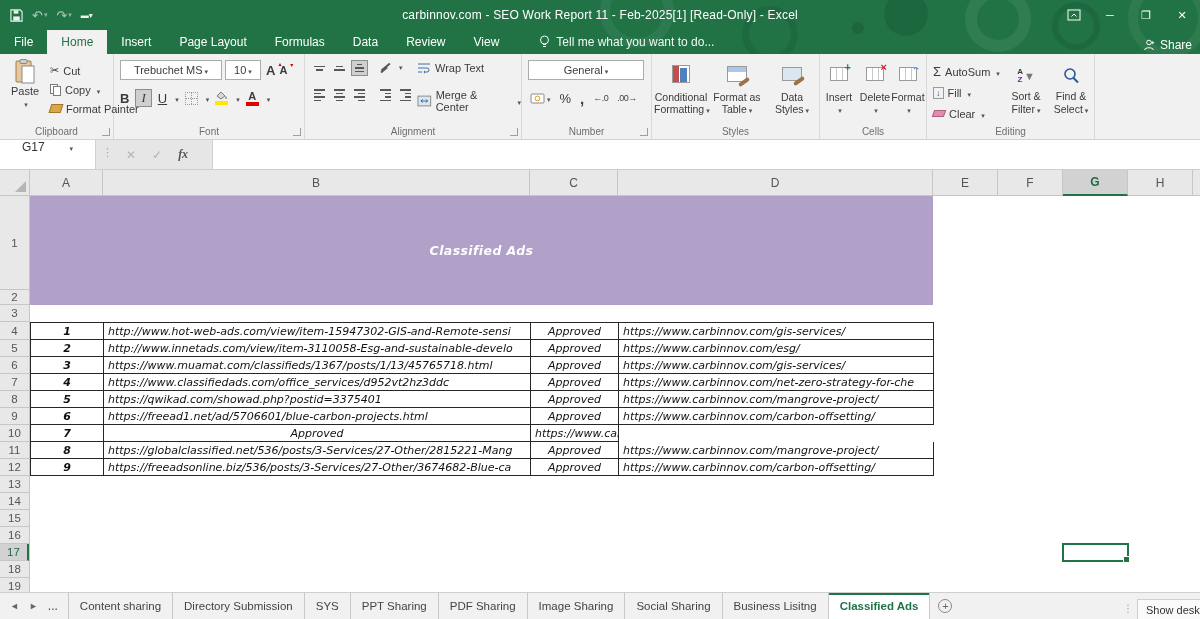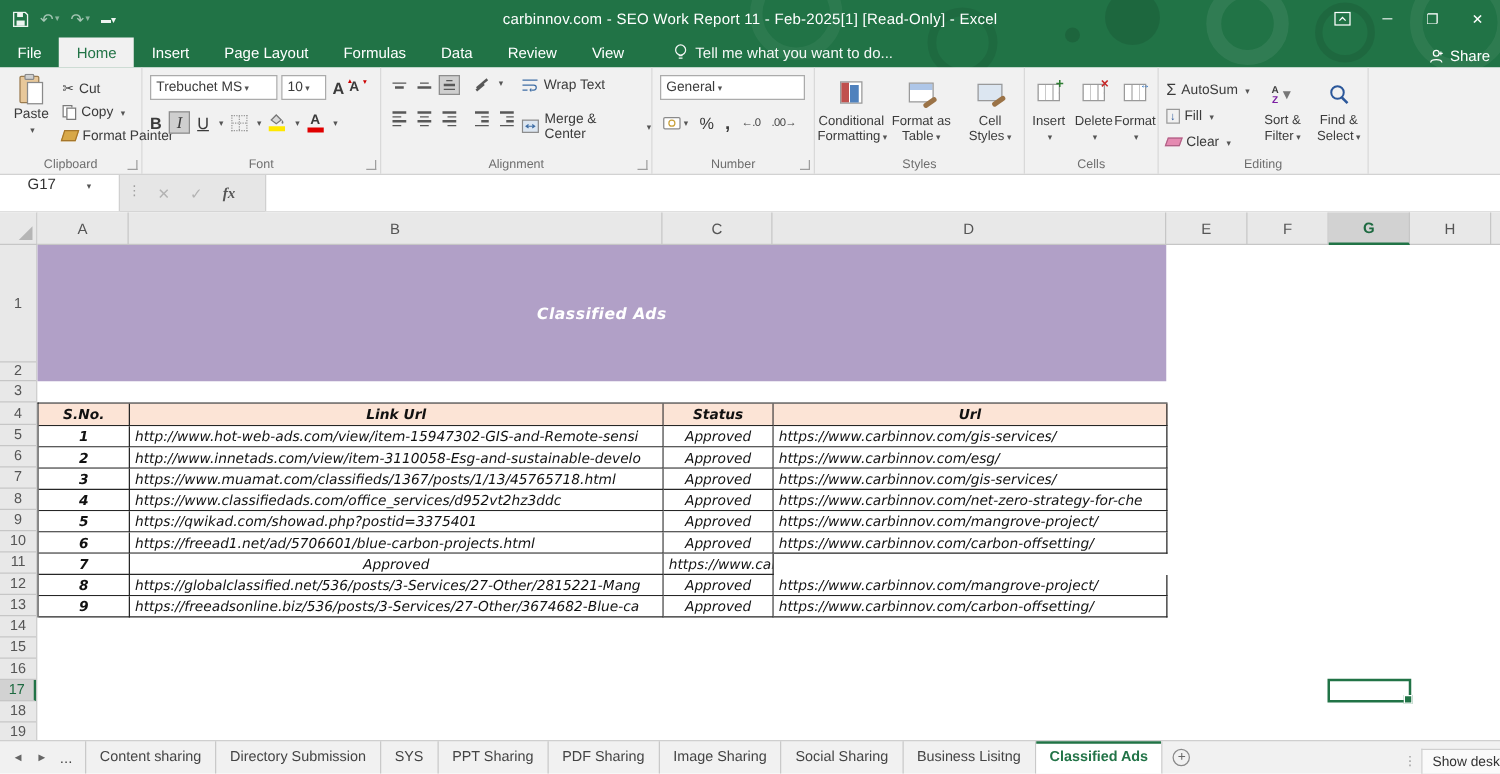--- a/index.html
+++ b/index.html
@@ -36,21 +36,21 @@
   #g-clip{left:0;width:114px}
   #paste{position:absolute;left:4px;top:5px;width:42px;height:66px;text-align:center}
   #clipsmall{position:absolute;left:50px;top:7px}
   .fpaint{width:12px;height:9px;background:#d8a847;border:1px solid #a5762a;transform:skewX(-18deg)}
   .copyic{position:relative;width:11px;height:12px}
   .copyic i{position:absolute;width:8px;height:10px;border:1px solid #7a7a7a;background:#fff;display:block}
   .copyic i:first-child{left:0;top:0}.copyic i:last-child{left:3px;top:2px}
 
   
   #g-font{left:114px;width:191px}
-  .combo{display:flex;align-items:center;justify-content:flex-start;background:#fff;border:1px solid #ababab;height:20px;padding:0 4px;font-size:11px}
+  .combo{display:flex;align-items:center;justify-content:center;background:#fff;border:1px solid #ababab;height:20px;padding:0 4px;font-size:11px}
   #fontname{position:absolute;left:6px;top:6px;width:102px}
   #fontsize{position:absolute;left:111px;top:6px;width:36px}
   #growshrink{position:absolute;left:152px;top:6px;display:flex;gap:4px;align-items:center;height:20px;font-size:13px}
   .fsz{position:relative}
   .fsz b{font-weight:bold}
   .fsz s{text-decoration:none;position:absolute;top:-3px;right:-6px;font-size:6px;color:#c00}
   #fontrow2{position:absolute;left:6px;top:33px;display:flex;align-items:center;gap:6px;height:22px}
   .fbtn{font-size:13px;display:flex;align-items:center}
   .fbtn.b{font-weight:bold}
   .fbtn.i{font-style:italic;font-family:"Liberation Serif",serif;background:#cfcfcf;border:1px solid #8d8d8d;padding:0 5px}
@@ -409,21 +409,21 @@
             </span>
           </span>
         <span>Format as Table</span><span class="car"></span>
       </div>
       <div class="bigbtn" style="left:113px">
         <span class="bicon">
             <span class="csic">
               <span class="brush"></span>
             </span>
           </span>
-        <span>Cell Styles</span><span class="car"></span>
+        <span>Data Styles</span><span class="car"></span>
       </div>
       <div class="rlabel">Styles</div>
     </div>
 
     <div class="rgroup" id="g-cells">
       <div class="bigbtn" style="left:2px;width:34px">
         <span class="bicon">
             <span class="cellic">
               <b style="color:#2e7d32">+</b>
             </span>
@@ -537,26 +537,20 @@
         <div>14</div>
         <div>15</div>
         <div>16</div>
         <div class="sel">17</div>
         <div>18</div>
         <div>19</div>
       </div>
     <div id="cells">
       <div id="banner">Classified Ads</div>
       <div id="xtable">
-        <div class="xrow head">
-          <div>S.No.</div>
-          <div>Link Url</div>
-          <div>Status</div>
-          <div>Url</div>
-        </div>
         <div>
 
         <div class="xrow">
               <div class="c-no">1</div>
               <div>http://www.hot-web-ads.com/view/item-15947302-GIS-and-Remote-sensi</div>
               <div class="c-status">Approved</div>
               <div>https://www.carbinnov.com/gis-services/</div>
             </div>
             <div class="xrow">
               <div class="c-no">2</div>

